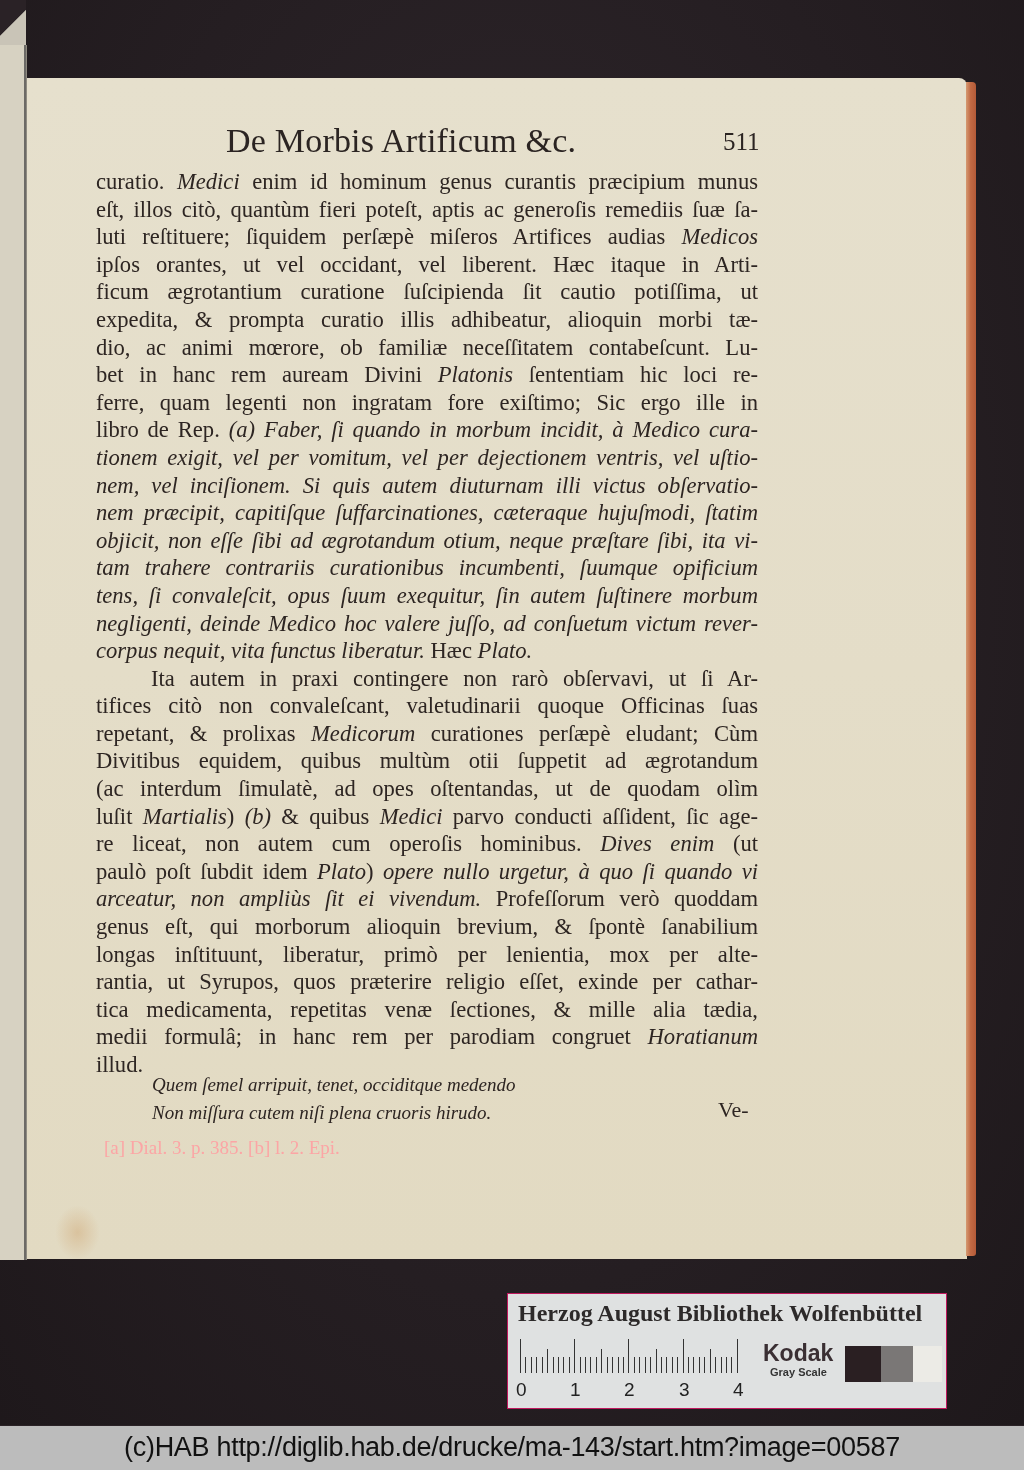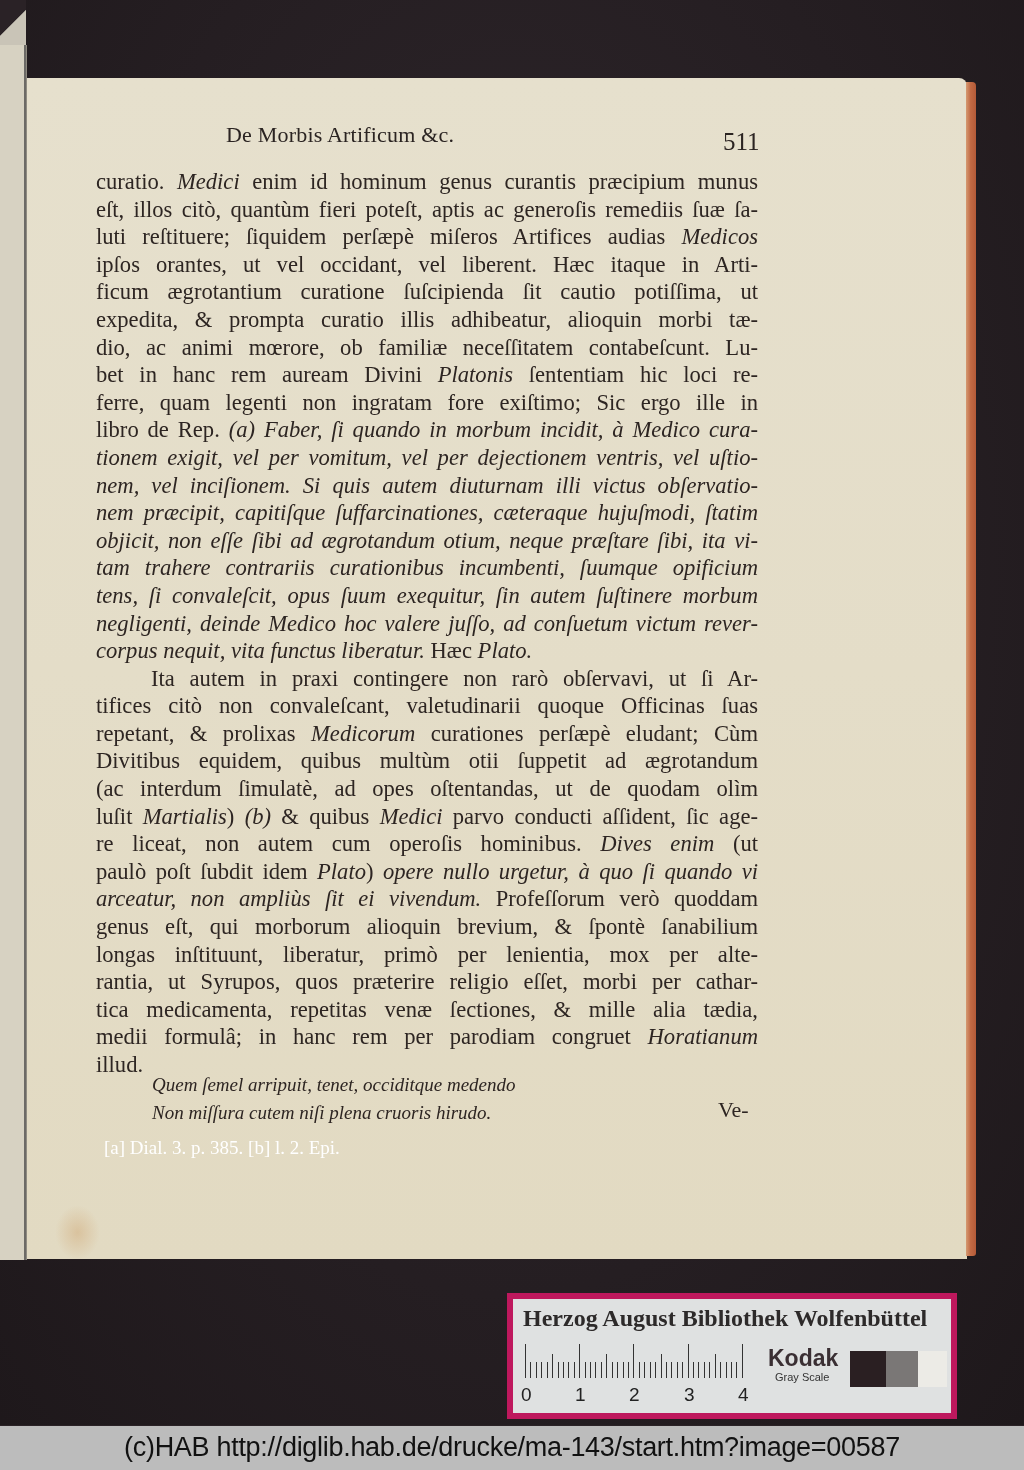--- a/index.html
+++ b/index.html
@@ -34,21 +34,21 @@
     position: absolute; left: 966px; top: 82px; width: 10px; height: 1174px;
     background: linear-gradient(90deg, #d59a72 0%, #c26a44 45%, #b45a38 100%);
     border-top-right-radius: 4px; border-bottom-right-radius: 3px;
   }
   .stain {
     position: absolute; left: 55px; top: 1205px; width: 45px; height: 55px;
     background: radial-gradient(ellipse, rgba(201,150,90,0.35) 0%, rgba(201,150,90,0) 70%);
   }
   .running-head {
     position: absolute; left: 226px; top: 122px;
-    font-size: 22px; color: #2b2422; letter-spacing: 0.2px;
+    font-size: 34px; color: #2b2422; letter-spacing: 0.2px;
   }
   .page-number {
     position: absolute; left: 723px; top: 128px;
     font-size: 25px; color: #2b2422;
   }
   .body-text {
     position: absolute; left: 96px; top: 168px; width: 662px;
     font-size: 22.6px; line-height: 27.6px; color: #2d2522;
   }
   .line { white-space: nowrap; text-align: justify; text-align-last: justify; height: 27.6px; }
@@ -56,26 +56,26 @@
   .line.indent { padding-left: 55px; }
   .it { font-style: italic; }
   .verse {
     position: absolute; left: 152px; top: 1071px; width: 620px;
     font-size: 19px; line-height: 28px; font-style: italic; color: #2d2522;
   }
   .catchword {
     position: absolute; left: 718px; top: 1097px; font-size: 22px; color: #2d2522;
   }
   .footnote {
-    position: absolute; left: 104px; top: 1137px; font-size: 19px; color: #ffffff;
+    position: absolute; left: 104px; top: 1137px; font-size: 19px; color: #fca5a5;
   }
   .color-card {
     position: absolute; left: 507px; top: 1293px; width: 438px; height: 114px;
     background: #dfe1e1;
-    border: 6px solid #be185d;
+    border: 1px solid #be185d;
   }
   .card-title {
     position: absolute; left: 10px; top: 6px;
     font-family: "Liberation Serif", serif; font-weight: bold;
     font-size: 24px; color: #2d2a2a; white-space: nowrap;
   }
   .ruler {
     position: absolute; left: 12px; top: 45px; width: 232px; height: 34px;
   }
   .ruler .tick { position: absolute; bottom: 0; width: 1px; background: #333; }
@@ -83,21 +83,21 @@
     position: absolute; top: 85px; font-family: "Liberation Sans", sans-serif;
     font-size: 19px; color: #222;
   }
   .kodak {
     position: absolute; left: 255px; top: 46px;
     font-family: Liberation Sans, sans-serif; font-weight: bold;
     font-size: 23px; color: #3a2f33;
   }
   .gray-scale-label {
     position: absolute; left: 262px; top: 72px;
-    font-family: "Liberation Sans", sans-serif; font-size: 11px; color: #333;
+    font-family: "Liberation Sans", sans-serif; font-size: 11px; color: #333; font-weight: bold;
   }
   .swatch { position: absolute; top: 52px; height: 36px; }
   .caption-bar {
     position: absolute; left: 0; top: 1426px; width: 1024px; height: 44px;
     background: #bcbcbc;
   }
   .caption-text {
     position: absolute; left: 0; width: 1024px; top: 6px; text-align: center;
     font-family: "Liberation Sans", sans-serif; font-size: 27px; color: #111;
     letter-spacing: -0.3px;
@@ -142,21 +142,21 @@
     <div class="line"><span>tifices citò non convaleſcant, valetudinarii quoque Officinas ſuas</span></div>
     <div class="line"><span>repetant, &amp; prolixas </span><span class="it">Medicorum</span><span> curationes perſæpè eludant; Cùm</span></div>
     <div class="line"><span>Divitibus equidem, quibus multùm otii ſuppetit ad ægrotandum</span></div>
     <div class="line"><span>(ac interdum ſimulatè, ad opes oſtentandas, ut de quodam olìm</span></div>
     <div class="line"><span>luſit </span><span class="it">Martialis</span><span>) </span><span class="it">(b)</span><span> &amp; quibus </span><span class="it">Medici</span><span> parvo conducti aſſident, ſic age-</span></div>
     <div class="line"><span>re liceat, non autem cum operoſis hominibus.  </span><span class="it">Dives enim</span><span> (ut</span></div>
     <div class="line"><span>paulò poſt ſubdit idem </span><span class="it">Plato</span><span>) </span><span class="it">opere nullo urgetur, à quo ſi quando vi</span></div>
     <div class="line"><span class="it">arceatur, non ampliùs ſit ei vivendum.</span><span>  Profeſſorum verò quoddam</span></div>
     <div class="line"><span>genus eſt, qui morborum alioquin brevium, &amp; ſpontè ſanabilium</span></div>
     <div class="line"><span>longas inſtituunt, liberatur, primò per lenientia, mox per alte-</span></div>
-    <div class="line"><span>rantia, ut Syrupos, quos præterire religio eſſet, morbi per cathar-</span></div>
+    <div class="line"><span>rantia, ut Syrupos, quos præterire religio eſſet, exinde per cathar-</span></div>
     <div class="line"><span>tica medicamenta, repetitas venæ ſectiones, &amp; mille alia tædia,</span></div>
     <div class="line"><span>medii formulâ; in hanc rem per parodiam congruet </span><span class="it">Horatianum</span></div>
     <div class="line last"><span>illud.</span></div>
   </div>
 
 <div class="verse">
   <div>Quem ſemel arripuit, tenet, occiditque medendo</div>
   <div>Non miſſura cutem niſi plena cruoris hirudo.</div>
 </div>
 <div class="catchword">Ve-</div>

